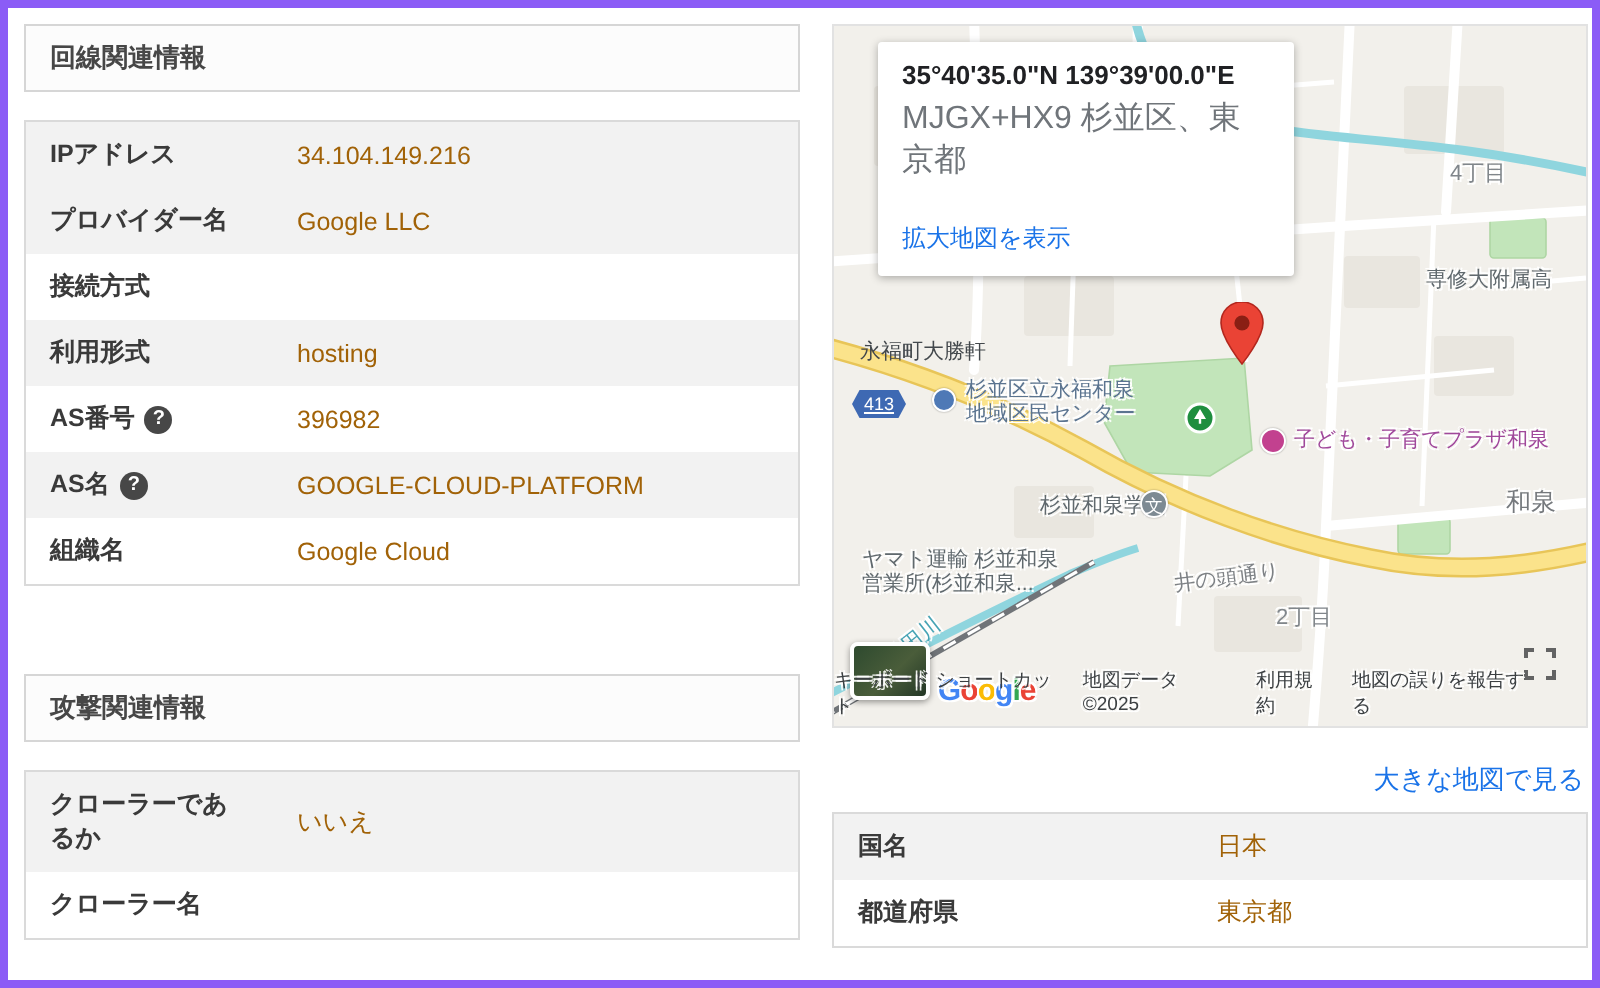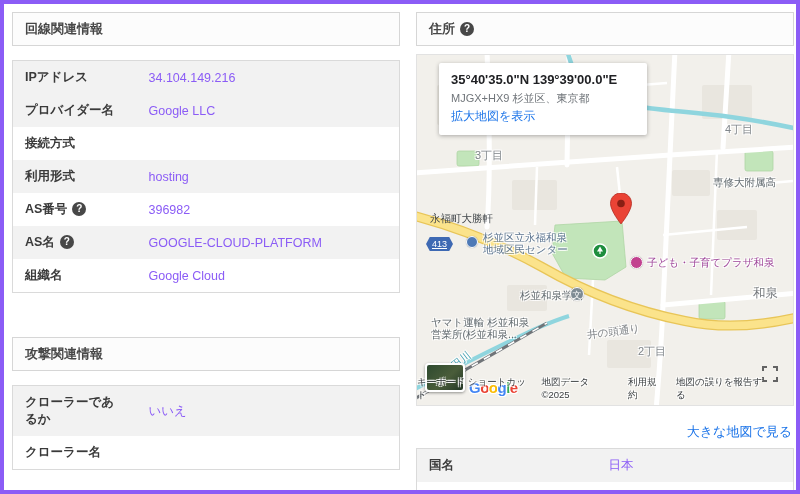--- a/index.html
+++ b/index.html
@@ -16,42 +16,42 @@
     border:1px solid #d6d6d6; background:#fcfcfc; padding:7px 12px;
     font-size:13px; font-weight:bold; color:#474747; margin-bottom:14px;
   }
   .gap-attack { margin-top:44px; }
 
   table.info-table { width:100%; border-collapse:collapse; border:1px solid #dadada; font-size:12.5px; }
   table.info-table tr { height:33px; }
   table.info-table tr.odd  { background:#f2f2f2; }
   table.info-table tr.even { background:#ffffff; }
   table.info-table th { text-align:left; font-weight:bold; width:124px; padding:8px 12px; vertical-align:middle; color:#3a3a3a; }
-  table.info-table td { padding:8px 12px; vertical-align:middle; color:#8b5cf6; word-break:break-all; }
+  table.info-table td { padding:8px 12px; vertical-align:middle; color:#a16207; word-break:break-all; }
   table.info-table.wide-label th { width:180px; }
 
   .help {
     display:inline-block; width:14px; height:14px; line-height:14px; border-radius:50%;
     background:#474747; color:#fff; font-size:10px; font-weight:bold; text-align:center;
     margin-left:5px; vertical-align:1px; cursor:pointer;
   }
 
   
   .map {
     position:relative; width:100%; height:352px; background:#f2f0eb;
     border:1px solid #e2e2e2; overflow:hidden; margin-bottom:0; cursor:grab;
   }
   .map-bg { position:absolute; left:0; top:0; z-index:0; }
 
   .map-card {
     position:absolute; left:22px; top:8px; width:208px; background:#fff; z-index:6;
     box-shadow:0 1px 4px rgba(0,0,0,.3); padding:9px 12px 10px; border-radius:2px;
   }
   .map-card .coords { font-size:13px; font-weight:bold; color:#202124; margin-bottom:4px; }
-  .map-card .plus   { font-size:11px; color:#70757a; margin-bottom:2px; }
+  .map-card .plus   { font-size:16px; color:#70757a; margin-bottom:20px; }
   .map-card .expand { font-size:12px; color:#1a73e8; cursor:pointer; }
 
   .mlabel {
     position:absolute; z-index:3; font-size:11px; color:#80868b; white-space:nowrap; line-height:12px;
     text-shadow:-1px -1px 0 rgba(255,255,255,.95), 1px -1px 0 rgba(255,255,255,.95),
                 -1px 1px 0 rgba(255,255,255,.95), 1px 1px 0 rgba(255,255,255,.95);
   }
   .mlabel.small  { font-size:10.5px; }
   .mlabel.poi-dark   { color:#43484c; }
   .mlabel.poi-blue   { color:#5b7490; }
@@ -159,23 +159,20 @@
           <th><span>クローラー名</span></th>
           <td></td>
         </tr>
 
       </tbody>
     </table>
   </div>
 
   <div class="col-right">
 
-    <div class="panel-header" style="margin-bottom:8px;">
-      <span>住所</span><span class="help">?</span>
-    </div>
 
     <div class="map">
 
       <svg class="map-bg" width="376" height="350" viewBox="0 0 376 350">
         <rect width="376" height="350" fill="#f2f0eb"></rect>
         <g fill="#e9e6df">
           <rect x="20" y="30" width="60" height="40" rx="2"></rect>
           <rect x="95" y="125" width="45" height="30" rx="2"></rect>
           <rect x="255" y="115" width="38" height="26" rx="2"></rect>
           <rect x="300" y="155" width="40" height="30" rx="2"></rect>

